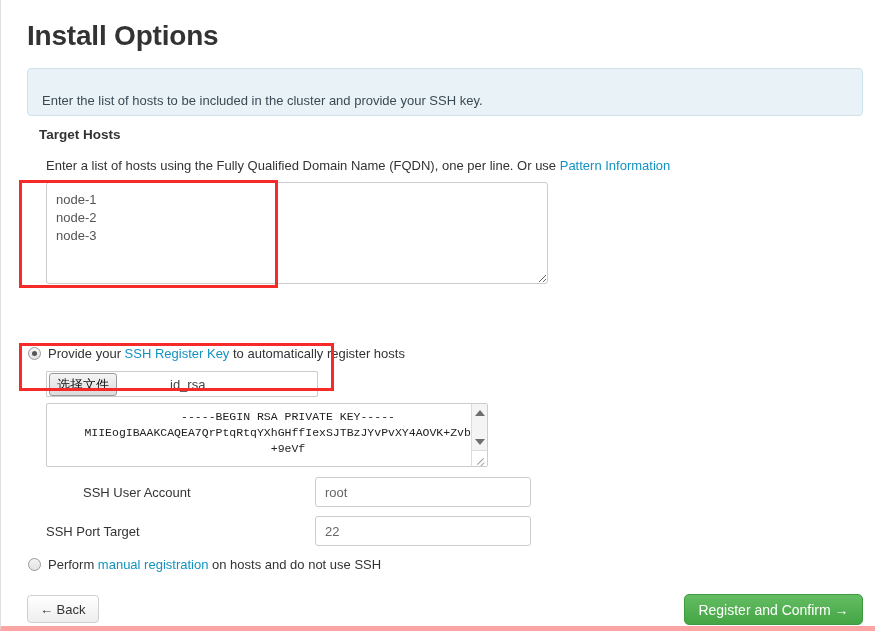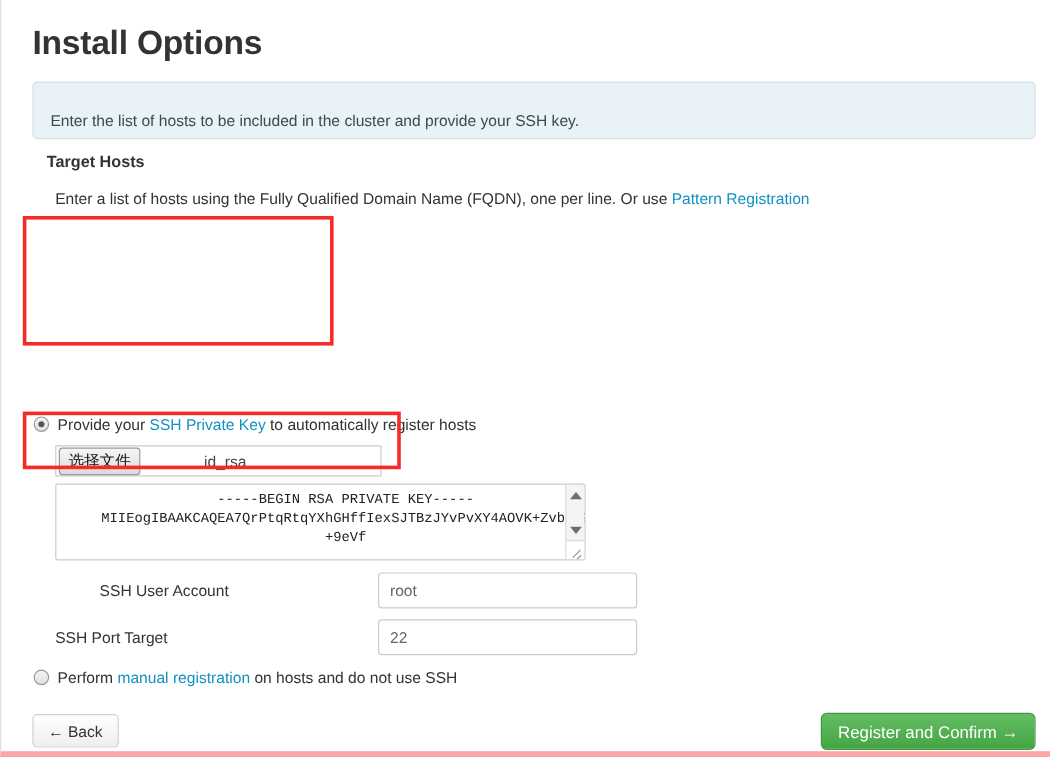--- a/index.html
+++ b/index.html
@@ -325,28 +325,31 @@
 
 <div class="page">
 
   <h1 class="page-title">Install Options</h1>
 
   <div class="info-alert">Enter the list of hosts to be included in the cluster and provide your SSH key.</div>
 
   <div class="section-head" id="target-hosts-head">Target Hosts</div>
 
   <div class="help-text">
-    <span>Enter a list of hosts using the Fully Qualified Domain Name (FQDN), one per line. Or use </span><a class="link">Pattern Registration</a>
-  </div>
-
+    <span>Enter a list of hosts using the Fully Qualified Domain Name (FQDN), one per line. Or use </span><a class="link">Pattern Information</a>
+  </div>
+
+  <textarea class="hosts-textarea" placeholder="" style="">node-1
+node-2
+node-3</textarea>
 
 
   <div class="radio-row" id="radio-ssh-row">
     <span class="radio checked"></span>
-    <span class="radio-label"><span>Provide your </span><a class="link">SSH Private Key</a><span> to automatically register hosts</span></span>
+    <span class="radio-label"><span>Provide your </span><a class="link">SSH Register Key</a><span> to automatically register hosts</span></span>
   </div>
 
   <div class="file-field">
     <span class="choose-file-btn">选择文件</span>
     <span class="file-name">id_rsa</span>
   </div>
 
   <div class="key-box">
     <div class="key-text">-----BEGIN RSA PRIVATE KEY-----
 MIIEogIBAAKCAQEA7QrPtqRtqYXhGHffIexSJTBzJYvPvXY4AOVK+ZvbUL9

